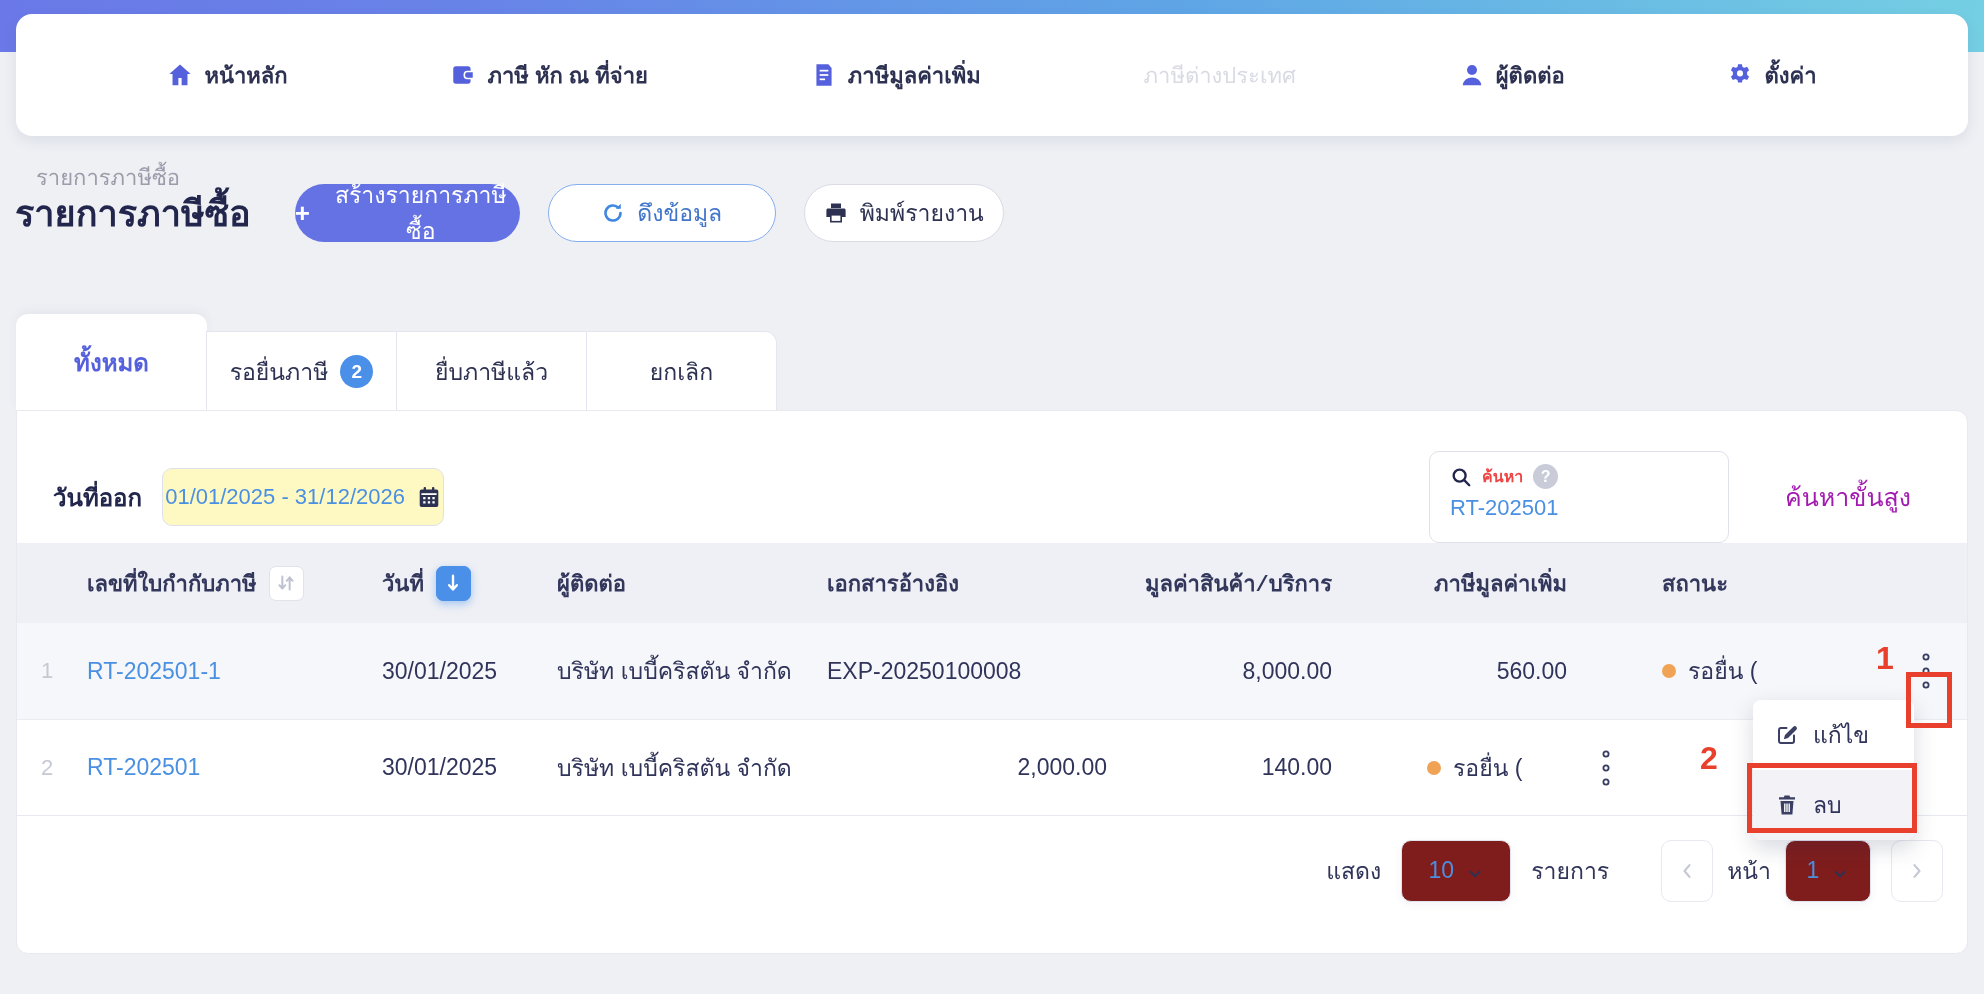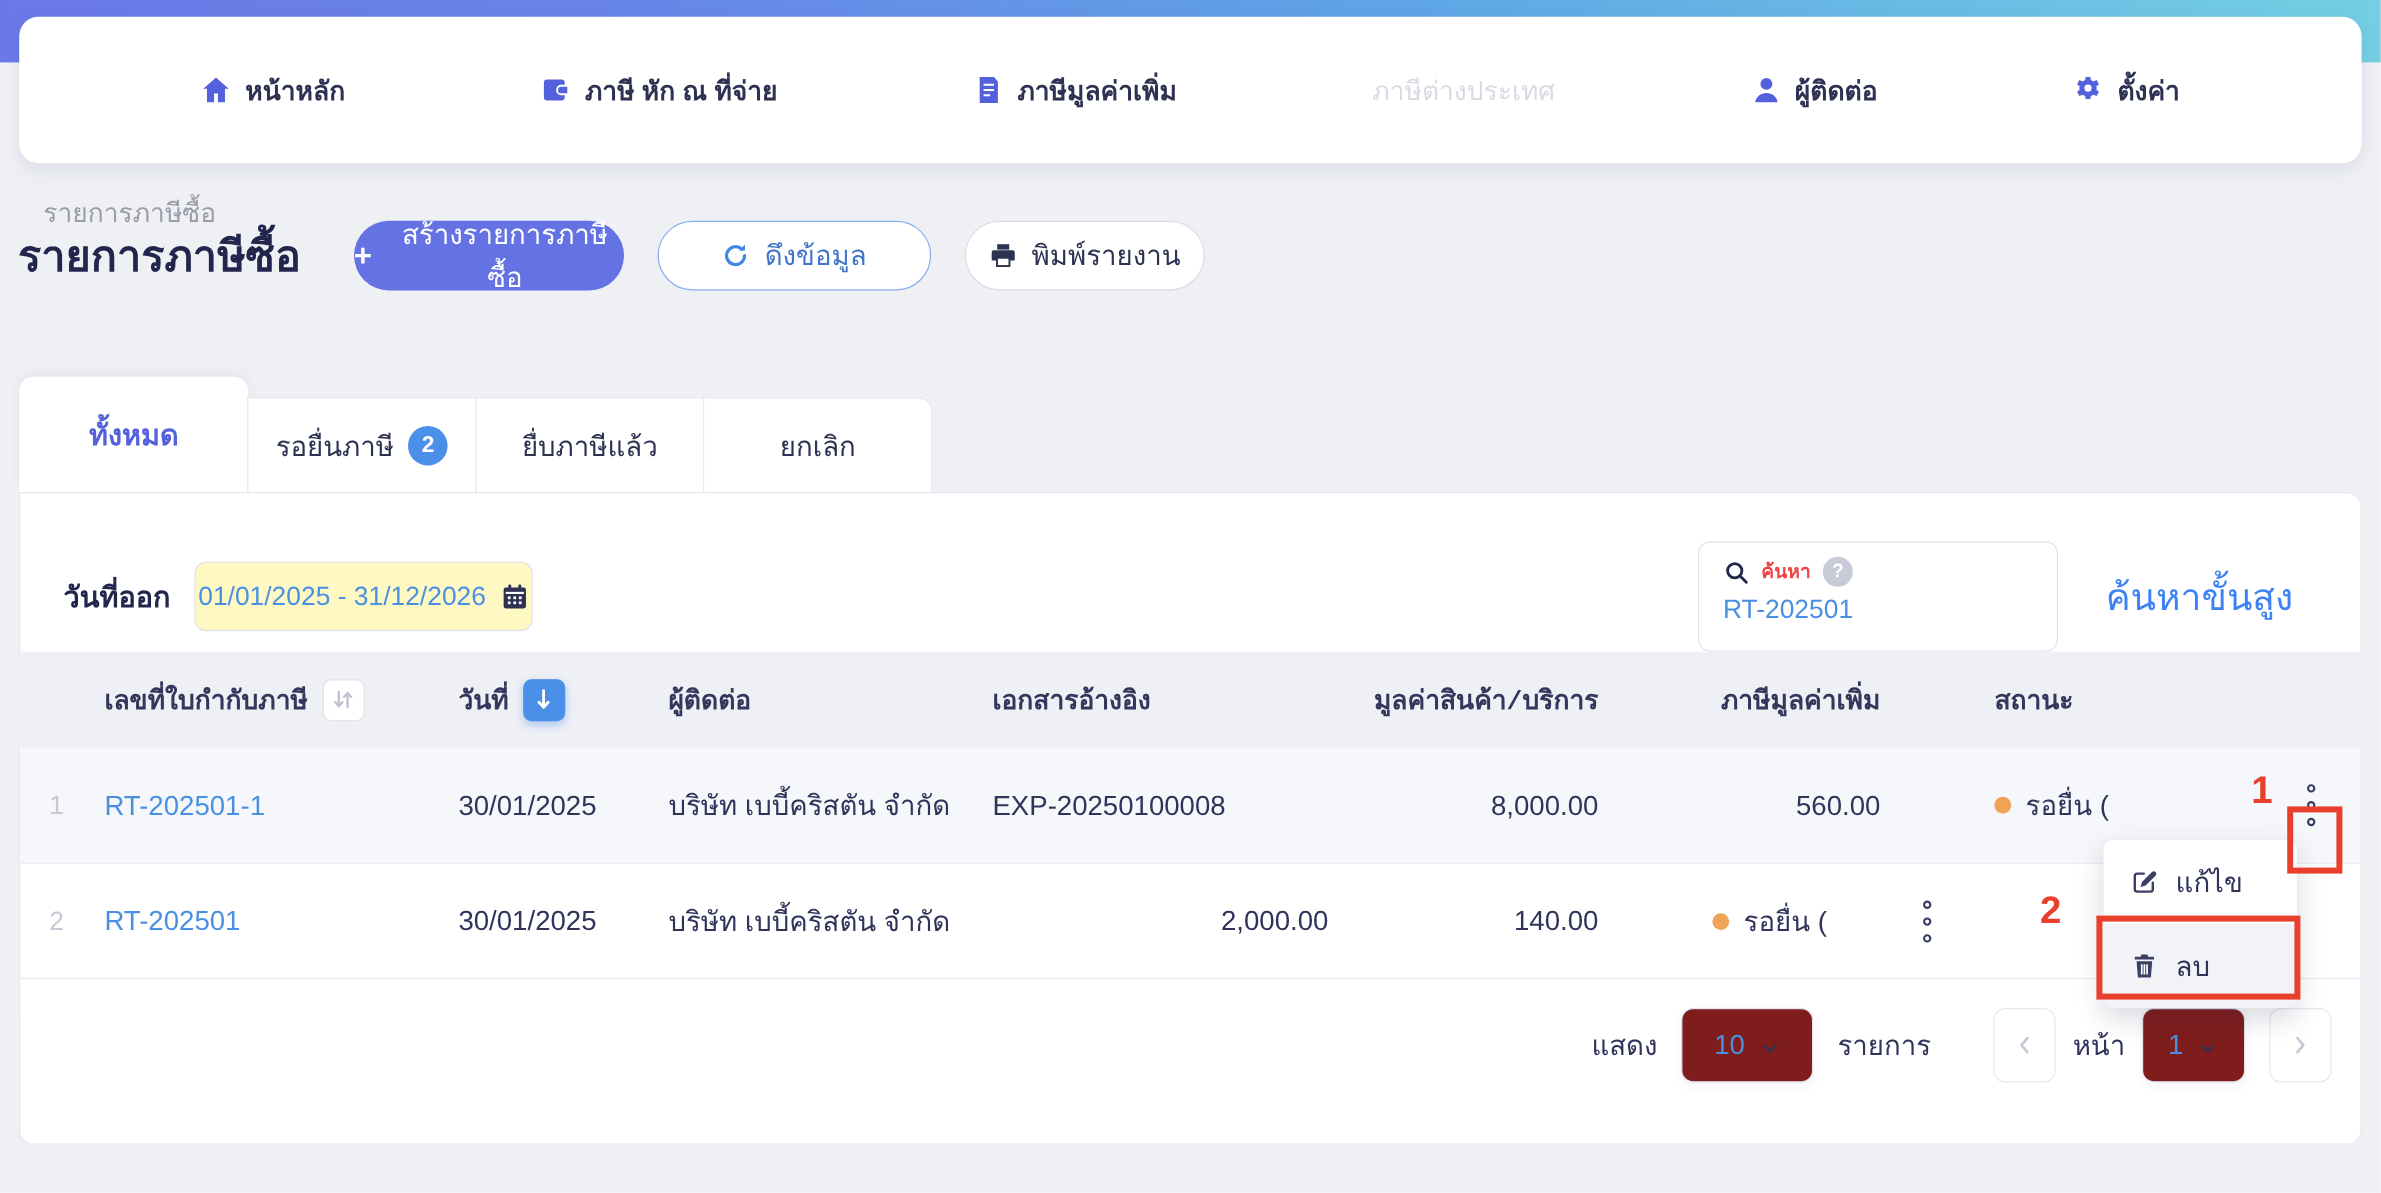--- a/index.html
+++ b/index.html
@@ -63,21 +63,21 @@
   .spacer { flex:1; }
   .search-box { width:300px; height:92px; border:1px solid #dfe1ea; border-radius:10px;
     padding:12px 20px 8px; background:#fff; }
   .search-top { display:flex; align-items:center; gap:10px; }
   .search-top .ic { width:22px; height:22px; color:#23264c; }
   .search-label { font-size:16px; font-weight:bold; color:#ef4444; }
   .help-circle { width:25px; height:25px; border-radius:50%; background:#c9ccd8; color:#fff;
     font-size:16px; font-weight:bold; display:inline-flex; align-items:center; justify-content:center; }
   .search-input { border:none; outline:none; font-size:22px; color:#4a90e2; width:100%;
     margin-top:6px; font-family:inherit; background:transparent; }
-  .advanced-link { font-size:31px; color:#3b82f6; margin-left:40px; margin-right:28px;
+  .advanced-link { font-size:25px; color:#a21caf; margin-left:56px; margin-right:28px;
     cursor:pointer; text-decoration:none; white-space:nowrap; }
 
   
   .trow { display:grid; grid-template-columns:60px 295px 175px 270px 300px 225px 235px 1fr 70px;
     align-items:center; }
   .thead { background:#eff0f5; height:80px; font-size:22px; font-weight:bold; color:#33375c;font-family:Liberation Mono, monospace; }
   .tbody-row { height:96px; font-size:23px; color:#30345a; }
   .tbody-row.shaded { background:#f6f7fa; }
   .tbody-row + .tbody-row { border-top:1px solid #ebecf2; }
   .cell { padding:0 10px; display:flex; align-items:center; gap:12px; }

